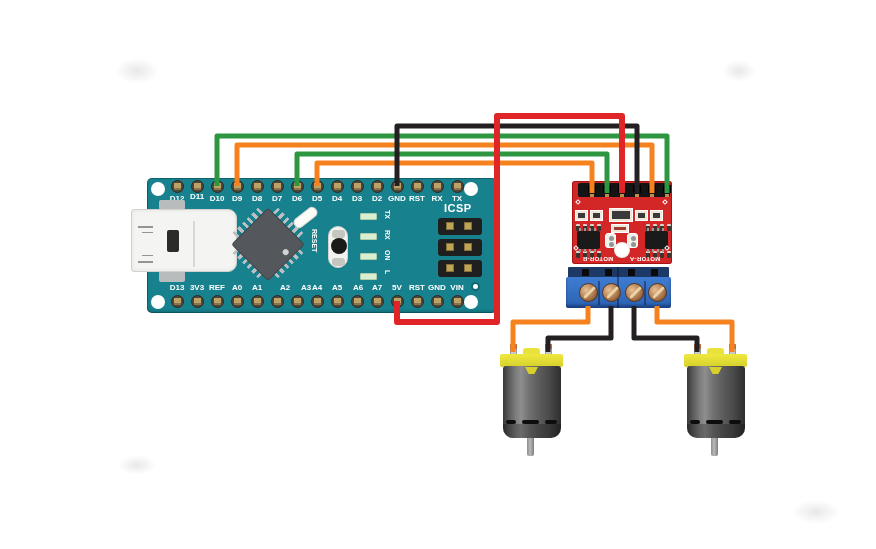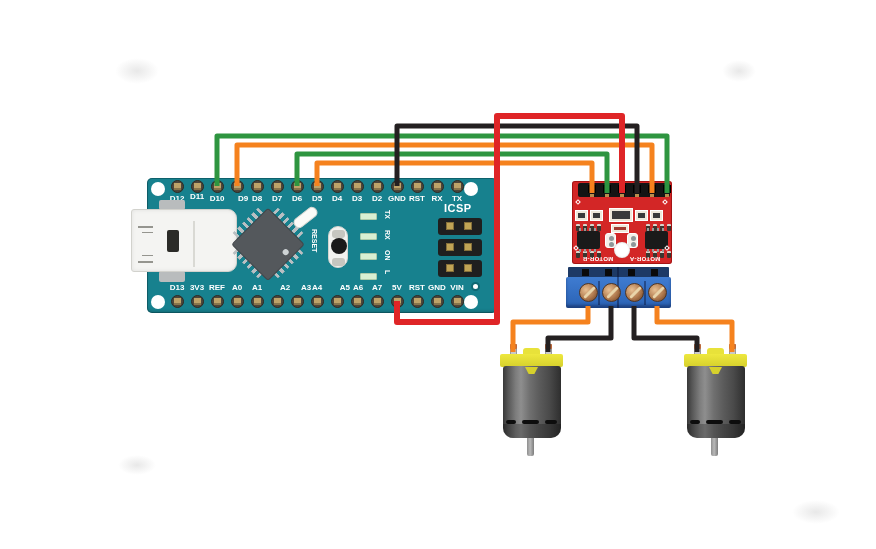--- a/index.html
+++ b/index.html
@@ -99,21 +99,21 @@
   <div class="abs hole" style="left:464px;top:295px;"></div>
 
   <div id="pins-top">
       <div class="abs pin" style="left: 171px; top: 180px;"></div>
       <div class="abs pin-label" style="left: 164px; top: 194px;">D12</div>
       <div class="abs pin" style="left: 191px; top: 180px;"></div>
       <div class="abs pin-label" style="left: 184px; top: 192px;">D11</div>
       <div class="abs pin" style="left: 211px; top: 180px;"></div>
       <div class="abs pin-label" style="left: 204px; top: 194px;">D10</div>
       <div class="abs pin" style="left: 231px; top: 180px;"></div>
-      <div class="abs pin-label" style="left: 230px; top: 194px;">D9</div>
+      <div class="abs pin-label" style="left: 224px; top: 194px;">D9</div>
       <div class="abs pin" style="left: 251px; top: 180px;"></div>
       <div class="abs pin-label" style="left: 244px; top: 194px;">D8</div>
       <div class="abs pin" style="left: 271px; top: 180px;"></div>
       <div class="abs pin-label" style="left: 264px; top: 194px;">D7</div>
       <div class="abs pin" style="left: 291px; top: 180px;"></div>
       <div class="abs pin-label" style="left: 284px; top: 194px;">D6</div>
       <div class="abs pin" style="left: 311px; top: 180px;"></div>
       <div class="abs pin-label" style="left: 304px; top: 194px;">D5</div>
       <div class="abs pin" style="left: 331px; top: 180px;"></div>
       <div class="abs pin-label" style="left: 324px; top: 194px;">D4</div>
@@ -141,21 +141,21 @@
       <div class="abs pin-label" style="left: 224px; top: 283px;">A0</div>
       <div class="abs pin" style="left: 251px; top: 295px;"></div>
       <div class="abs pin-label" style="left: 244px; top: 283px;">A1</div>
       <div class="abs pin" style="left: 271px; top: 295px;"></div>
       <div class="abs pin-label" style="left: 272px; top: 283px;">A2</div>
       <div class="abs pin" style="left: 291px; top: 295px;"></div>
       <div class="abs pin-label" style="left: 293px; top: 283px;">A3</div>
       <div class="abs pin" style="left: 311px; top: 295px;"></div>
       <div class="abs pin-label" style="left: 304px; top: 283px;">A4</div>
       <div class="abs pin" style="left: 331px; top: 295px;"></div>
-      <div class="abs pin-label" style="left: 324px; top: 283px; text-align: right;">A5</div>
+      <div class="abs pin-label" style="left: 324px; top: 283px;">A5</div>
       <div class="abs pin" style="left: 351px; top: 295px;"></div>
       <div class="abs pin-label" style="left: 345px; top: 283px;">A6</div>
       <div class="abs pin" style="left: 371px; top: 295px;"></div>
       <div class="abs pin-label" style="left: 364px; top: 283px;">A7</div>
       <div class="abs pin" style="left: 391px; top: 295px;"></div>
       <div class="abs pin-label" style="left: 384px; top: 283px;">5V</div>
       <div class="abs pin" style="left: 411px; top: 295px;"></div>
       <div class="abs pin-label" style="left: 404px; top: 283px;">RST</div>
       <div class="abs pin" style="left: 431px; top: 295px;"></div>
       <div class="abs pin-label" style="left: 424px; top: 283px;">GND</div>

